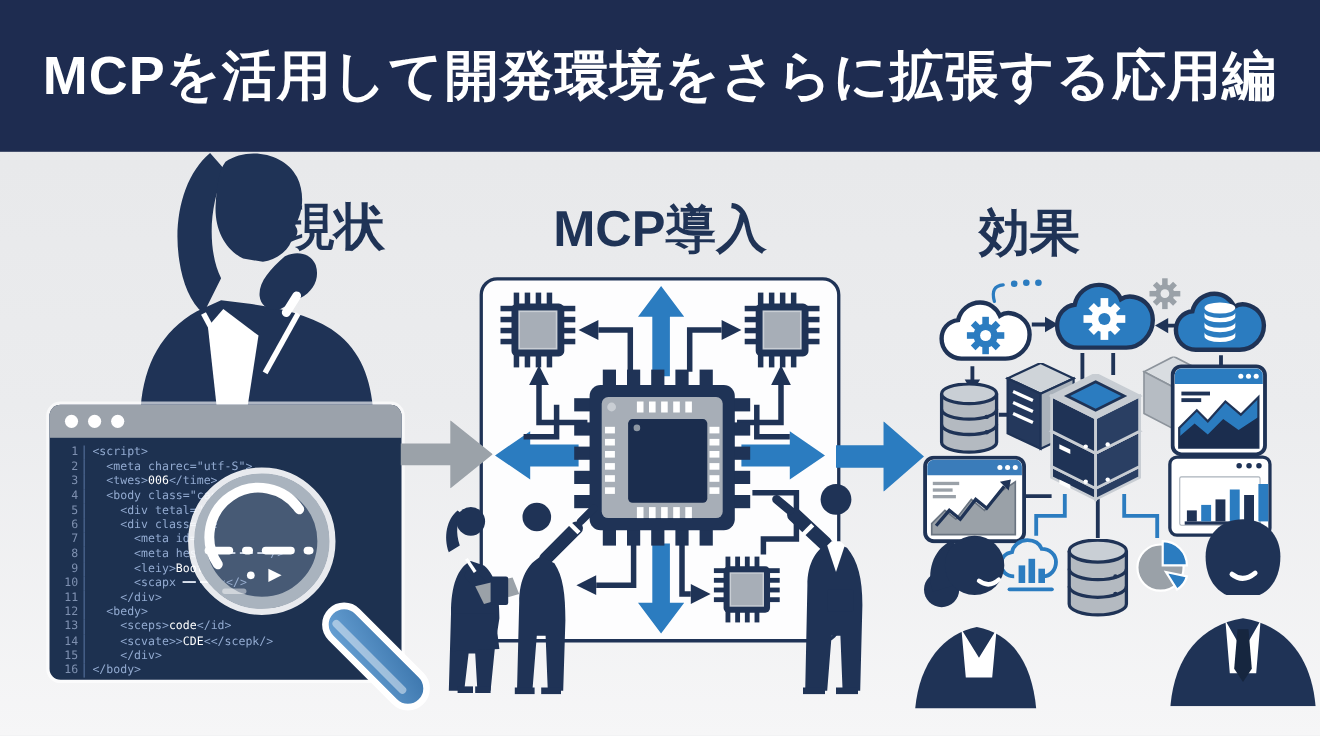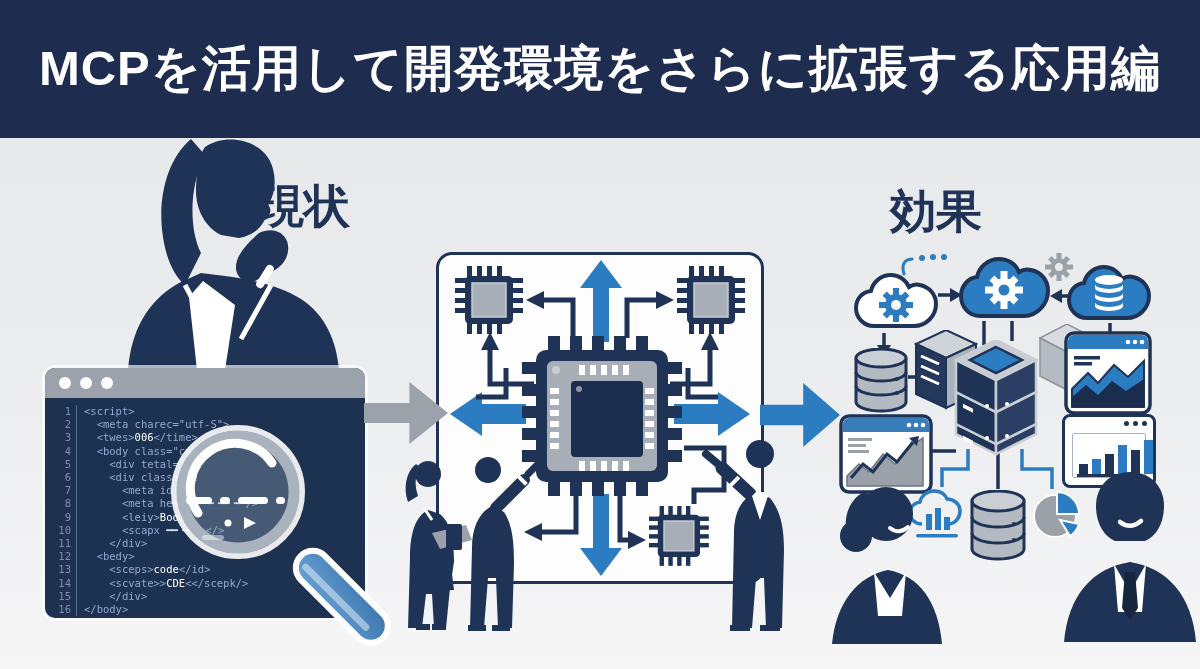--- a/index.html
+++ b/index.html
@@ -50,20 +50,21 @@
 </head>
 <body>
 
 <div class="canvas">
 
   <div class="banner">
     <h1>MCPを活用して開発環境をさらに拡張する応用編</h1>
   </div>
 
   <div class="sec-label lbl-current">現状</div>
+  <div class="sec-label lbl-adoption">MCP導入</div>
   <div class="sec-label lbl-effect">効果</div>
 
   <svg class="abs" style="left:68px;top:133px;z-index:4;" width="280" height="237" viewBox="0 0 270 237">
     <path d="M118,6 C94,26 84,66 90,104 C93,124 100,142 112,152 L128,120 C116,96 116,54 132,22 Z" fill="#1f3356"></path>
     <path d="M55,237 C58,198 74,168 106,150 L128,140 L152,143 C176,146 206,152 228,166 C252,182 263,206 266,237 Z" fill="#1f3356"></path>
     <polygon points="130,148 162,172 152,237 124,237 116,164" fill="#ffffff"></polygon>
     <path d="M112,152 L140,204" stroke="#ffffff" stroke-width="5" fill="none"></path>
     <path d="M198,152 L168,206" stroke="#ffffff" stroke-width="5" fill="none"></path>
     <path d="M132,14 C152,0 186,6 197,28 C204,42 203,60 195,72 C199,76 198,82 192,86 C188,96 178,103 166,105 L148,102 C132,94 122,76 123,54 C124,36 126,22 132,14 Z" fill="#1f3356"></path>
     <path d="M186,100 C198,94 210,98 214,108 C218,120 212,132 200,138 L182,148 C172,151 164,145 163,136 C162,124 172,112 186,100 Z" fill="#1f3356"></path>

